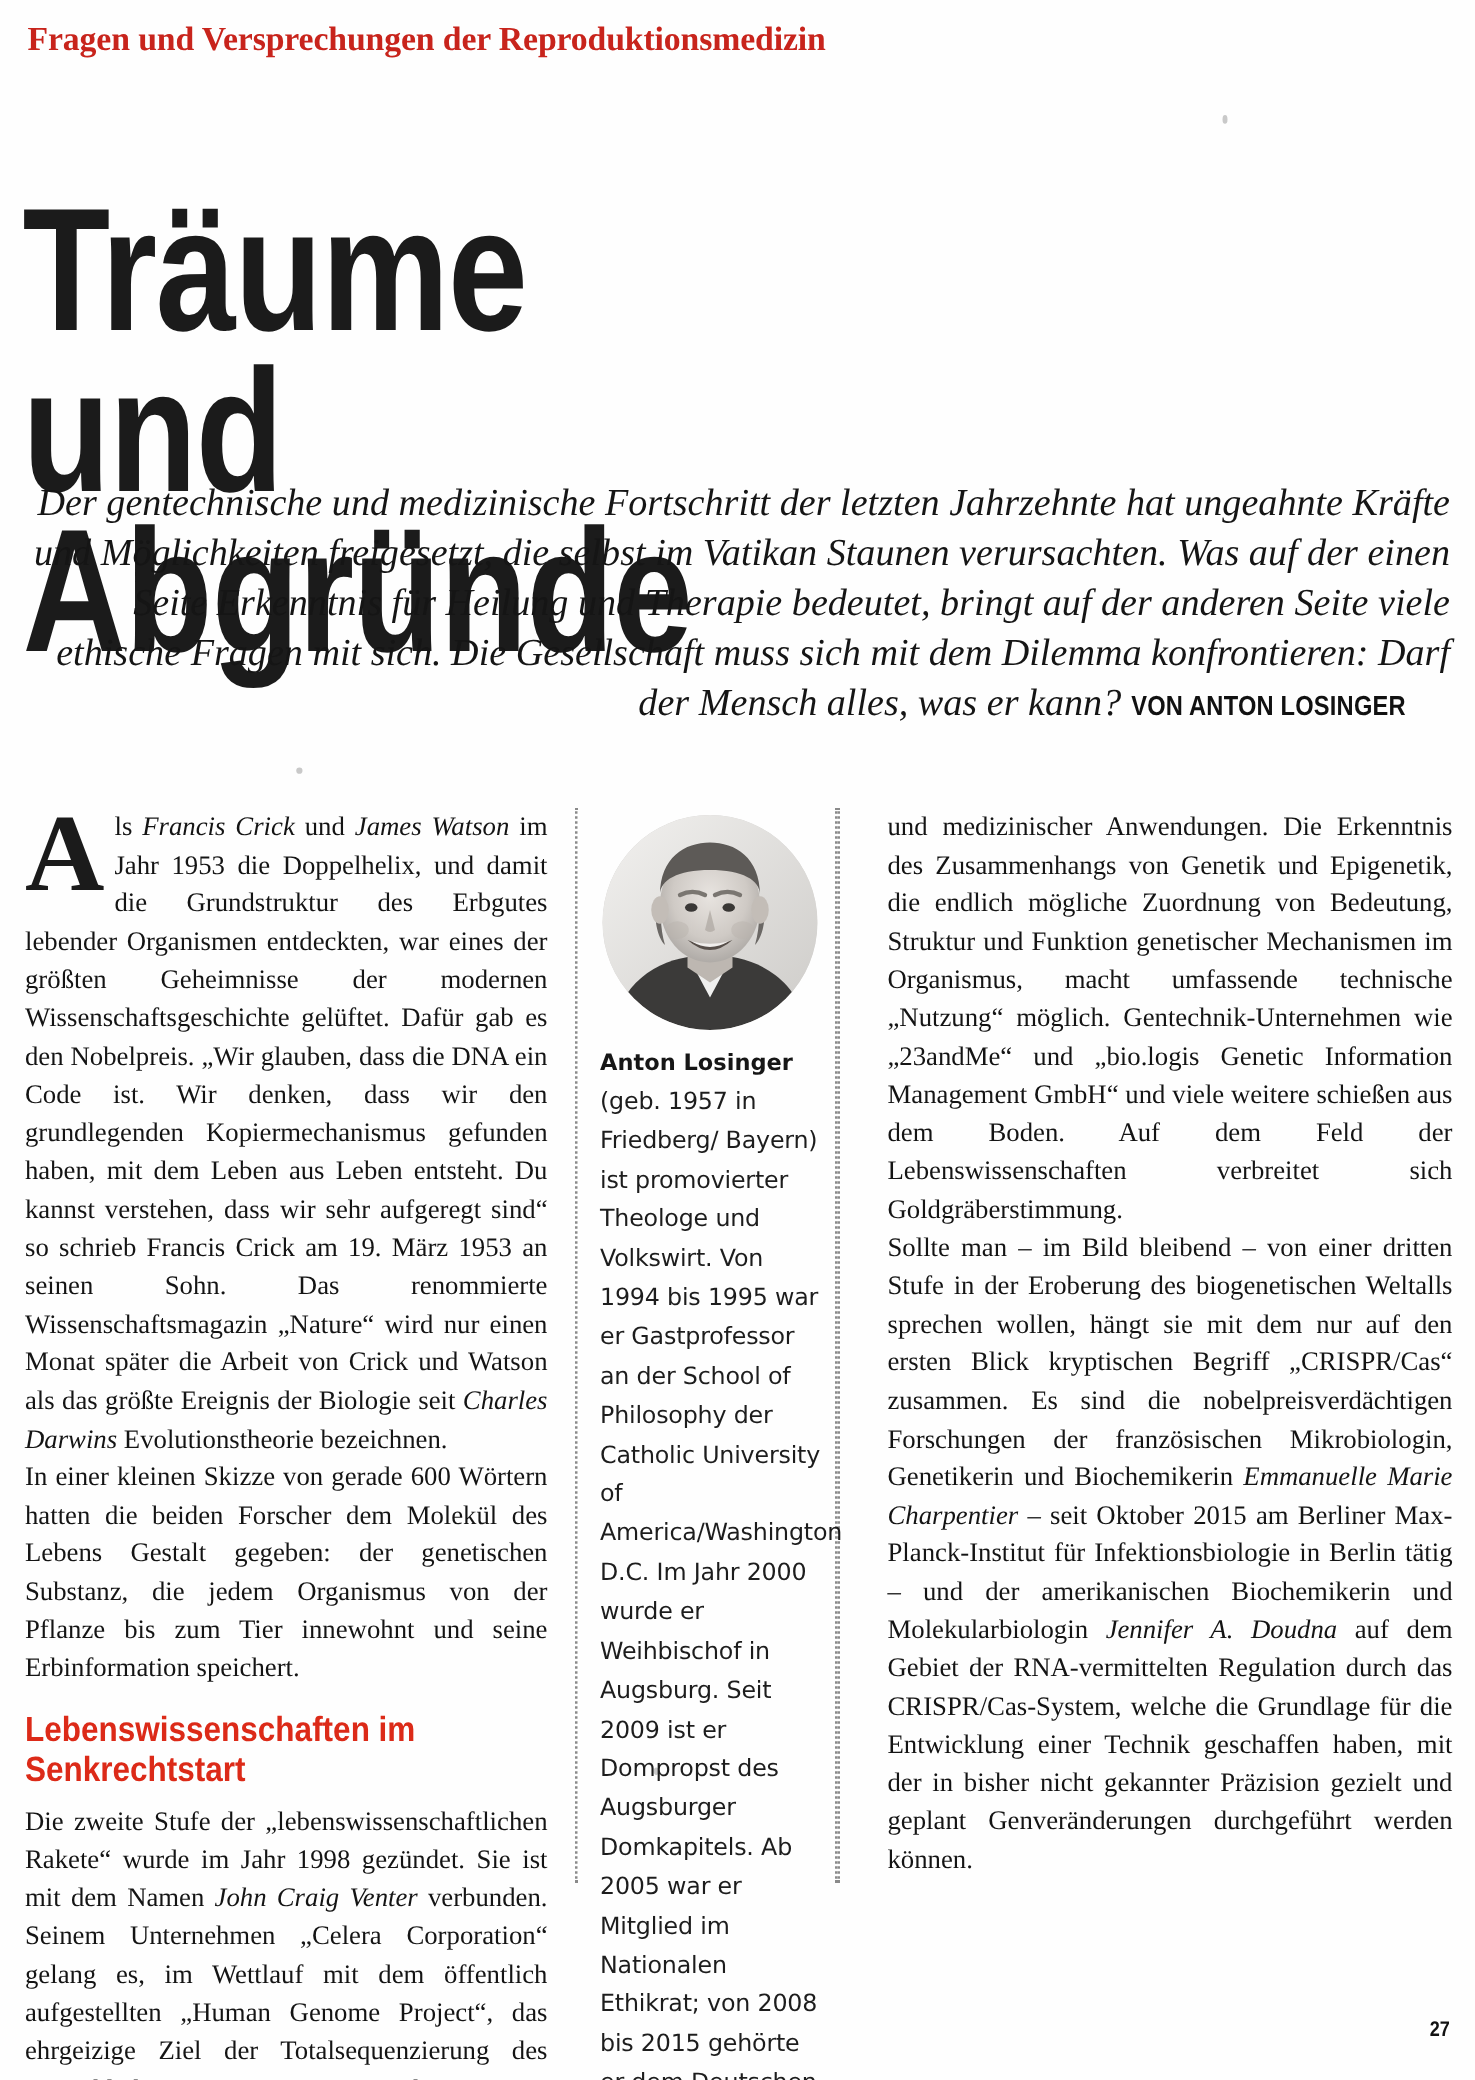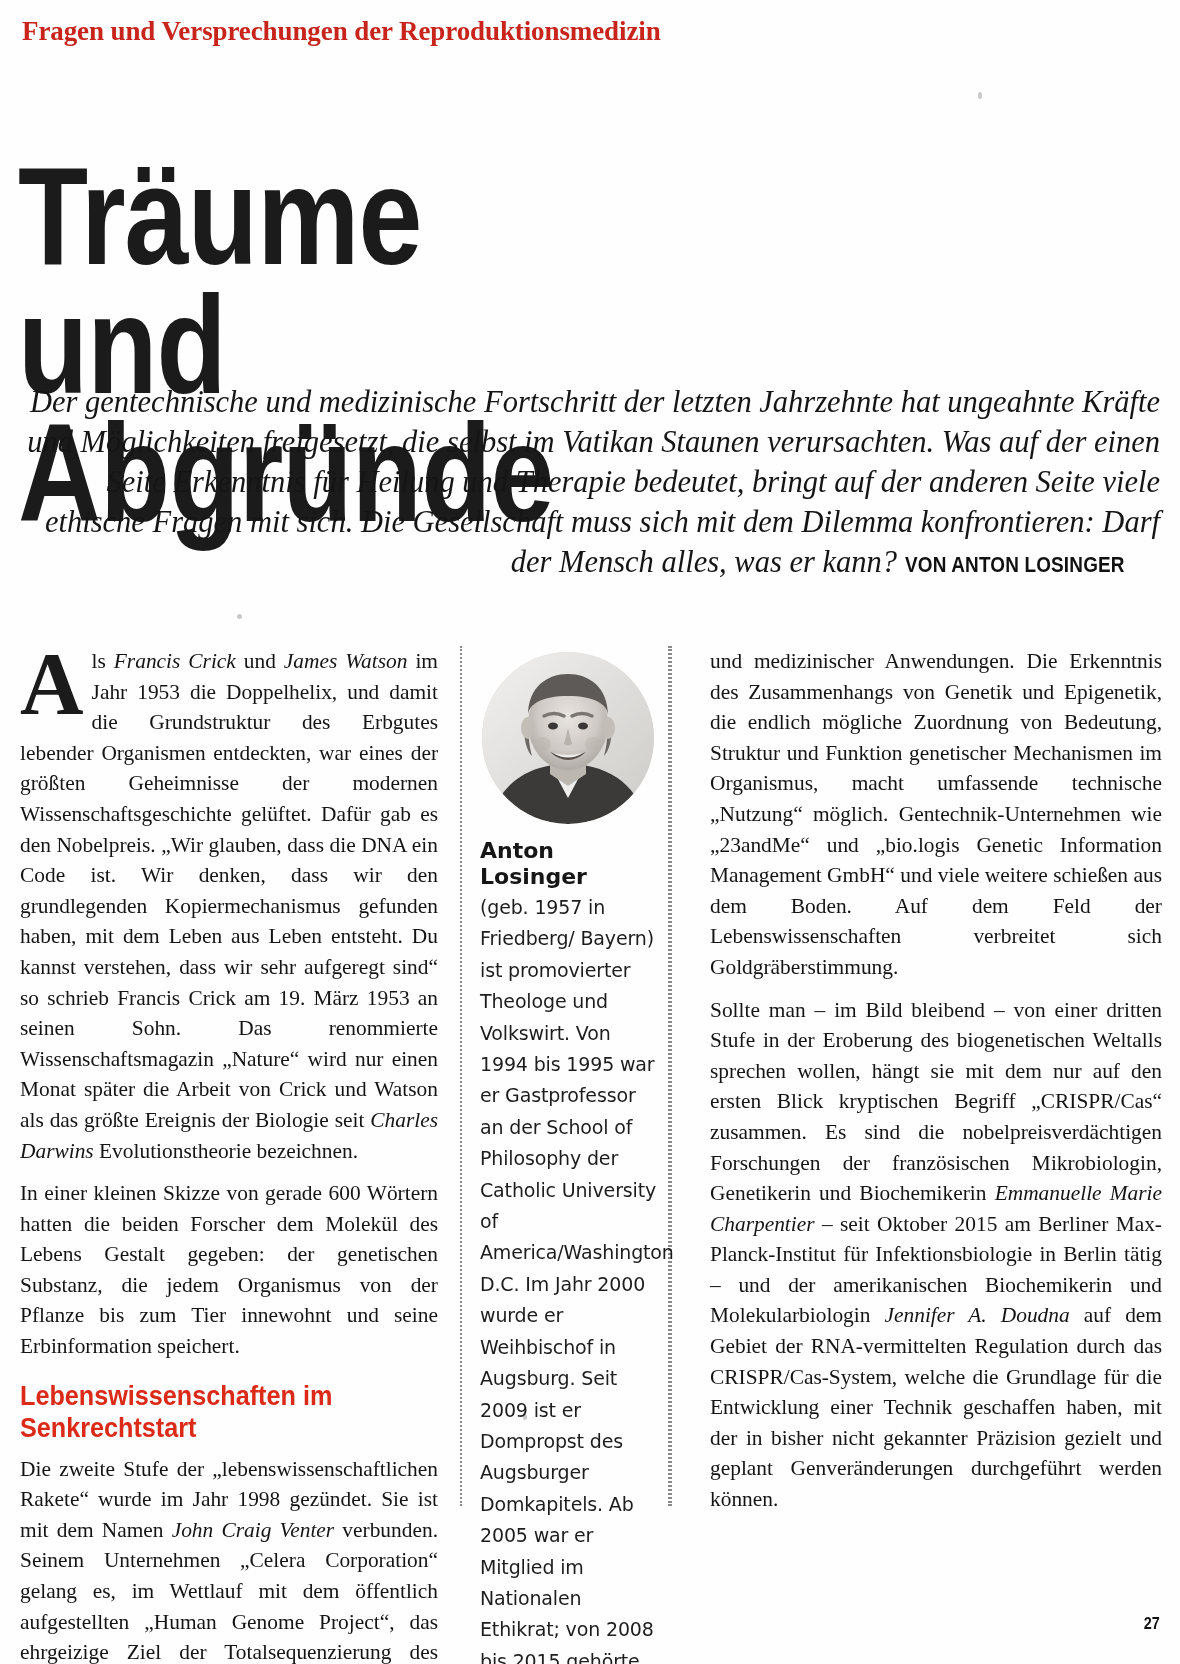--- a/index.html
+++ b/index.html
@@ -106,21 +106,21 @@
   
   .body-p {
     font-family: "Liberation Serif", "DejaVu Serif", serif;
     font-size: 21.4px;
     line-height: 30.6px;
     text-align: justify;
     margin: 0;
     color: #141414;
     hyphens: none;
   }
-  .body-p + .body-p { margin-top: 12px; }
+  .body-p + .body-p { margin-top: 0px; }
   .body-p i, .body-p em { }
 
   
   .dropcap {
     float: left;
     font-family: "Liberation Serif", "DejaVu Serif", serif;
     font-weight: bold;
     font-size: 88px;
     line-height: 68px;
     padding: 4px 8px 0 0;
@@ -147,21 +147,21 @@
     margin: 6px 0 14px 2px;
     overflow: hidden;
     position: relative;
     background: #d8d6d4;
   }
   .portrait svg { display: block; }
 
   .bio-name {
     font-family: "DejaVu Sans", "Liberation Sans", sans-serif;
     font-weight: bold;
-    font-size: 22px;
+    font-size: 18px;
     line-height: 26px;
     color: #161616;
     margin-bottom: 2px;
   }
   .bio-text {
     font-family: "DejaVu Sans", "Liberation Sans", sans-serif;
     font-size: 19px;
     line-height: 31.4px;
     color: #1d1d1d;
     letter-spacing: -0.15px;

